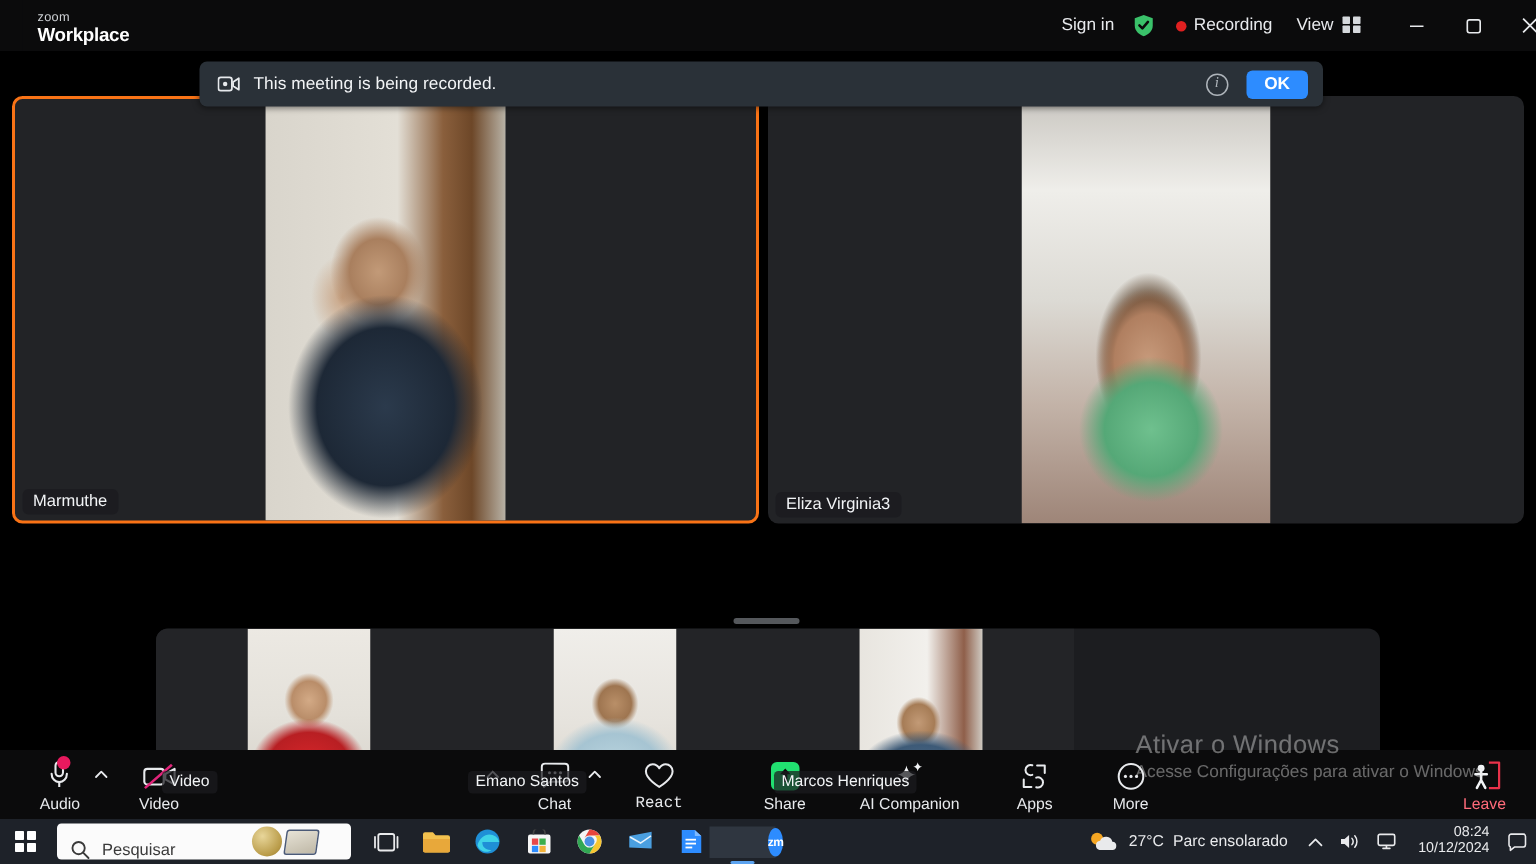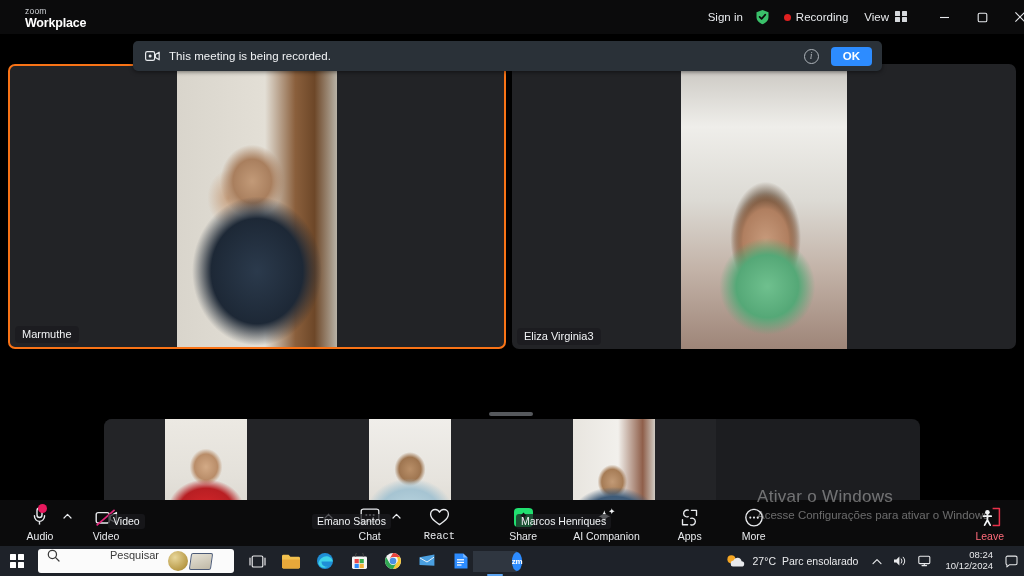--- a/index.html
+++ b/index.html
@@ -281,22 +281,22 @@
     width: 34px; height: 30px; display: flex; align-items: center; justify-content: center;
   }
   .winlogo {
     width: 14px; height: 14px;
     display: grid; grid-template-columns: 1fr 1fr; grid-template-rows: 1fr 1fr;
     gap: 1.5px;
   }
   .winlogo i { background: #ffffff; border-radius: .5px; }
   .searchbox {
     width: 196px; height: 24px; background: #fbfbfb;
-    border-radius: 3px; display: flex; align-items: flex-start;
-    margin-left: 4px; position: relative; overflow: hidden; gap: 42px;
+    border-radius: 3px; display: flex; align-items: flex-end;
+    margin-left: 4px; position: relative; overflow: hidden;
   }
   .search-ico { margin-left: 9px; display: flex; }
   .search-ph { font-size: 11px; color: #3a3a3a; margin-left: 8px; }
   .search-art {
     position: absolute; right: 4px; top: 1px;
     width: 62px; height: 22px; display: flex; align-items: center;
   }
   .coin {
     width: 20px; height: 20px; border-radius: 50%;
     background: radial-gradient(circle at 35% 32%, #e8d69a, #b89a47 70%, #8a7130);

